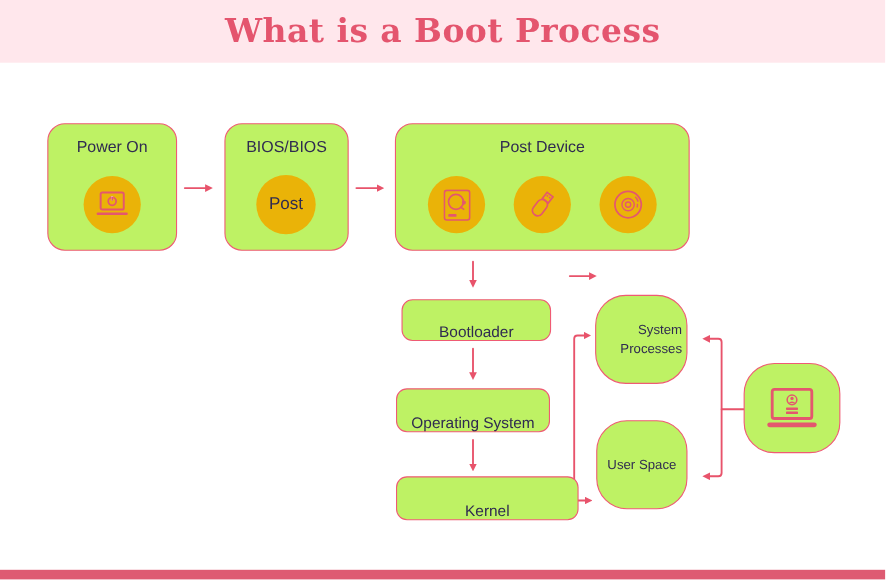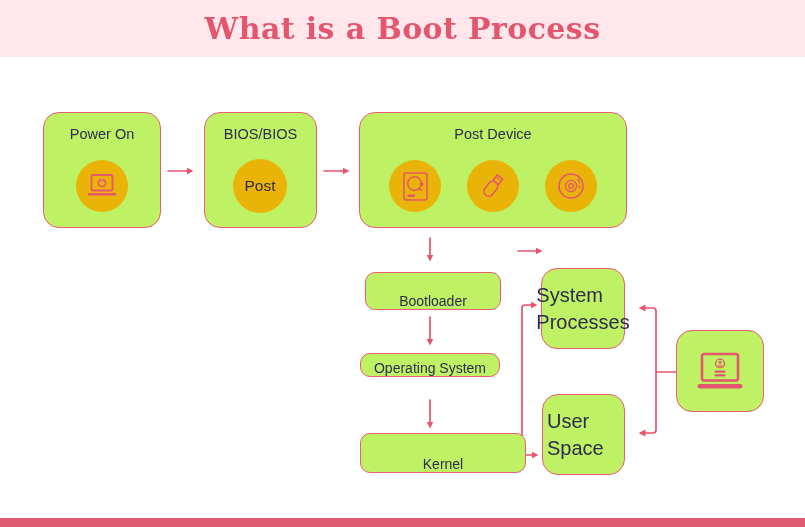--- a/index.html
+++ b/index.html
@@ -14,22 +14,22 @@
     font-size:30px;color:#e4556e;letter-spacing:.4px;}
   .footer-bar{position:absolute;left:0;bottom:0;width:805px;height:9px;background:#de5b72;}
 
   
   .node{position:absolute;background:#bef264;border:1.6px solid #ef5b74;box-sizing:border-box;}
   .big{border-radius:16px;}
   .big .node-label{position:absolute;top:13px;left:0;width:100%;text-align:center;
     font-size:14.5px;font-weight:500;color:#2f2b50;}
   .pill{border-radius:10px;display:flex;align-items:flex-end;justify-content:center;
     font-size:14px;font-weight:500;color:#2f2b50;}
-  .square{border-radius:16px;display:flex;align-items:center;justify-content:center;
-    text-align:left;font-size:20px;font-weight:500;color:#2f2b50;line-height:1.35;padding:4px;}
+  .square{border-radius:28px;display:flex;align-items:center;justify-content:center;
+    text-align:right;font-size:12px;font-weight:500;color:#2f2b50;line-height:1.35;padding:4px;}
 
   .circle{position:absolute;background:#eab308;border-radius:50%;
     display:flex;align-items:center;justify-content:center;}
   .post-text{font-size:15.5px;font-weight:500;color:#2f2b50;}
 
   .icon svg{display:block;}
   svg.wires{position:absolute;left:0;top:0;pointer-events:none;}
 </style>
 </head>
 <body>
@@ -127,29 +127,29 @@
   </div>
 
   <div class="node pill" style="left:365px;top:272px;width:136px;height:38px;">
     <span>Bootloader</span>
   </div>
 
   <div class="node square" style="left:541px;top:268px;width:84px;height:81px;">
     <span>System Processes</span>
   </div>
 
-  <div class="node pill" style="left:360px;top:353px;width:140px;height:24px;">
+  <div class="node pill" style="left:360px;top:353px;width:140px;height:40px;">
     <span>Operating System</span>
   </div>
 
   <div class="node pill" style="left:360px;top:433px;width:166px;height:40px;">
     <span>Kernel</span>
   </div>
 
-  <div class="node square" style="left:542px;top:394px;width:83px;height:81px;">
+  <div class="node square" style="left:542px;top:382px;width:83px;height:81px;">
     <span>User Space</span>
   </div>
 
   <div class="node square" style="left:676px;top:330px;width:88px;height:82px;">
     <span class="icon">
       <svg width="48" height="39" viewBox="0 0 48 39">
         <g stroke="#e4576e" fill="none">
           <rect x="6" y="2" width="36" height="26.5" rx="2.2" stroke-width="2.6"></rect>
           <circle cx="24" cy="11.5" r="4.4" stroke-width="1.4"></circle>
           <circle cx="24" cy="10.2" r="1.5" fill="#e4576e" stroke="none"></circle>

